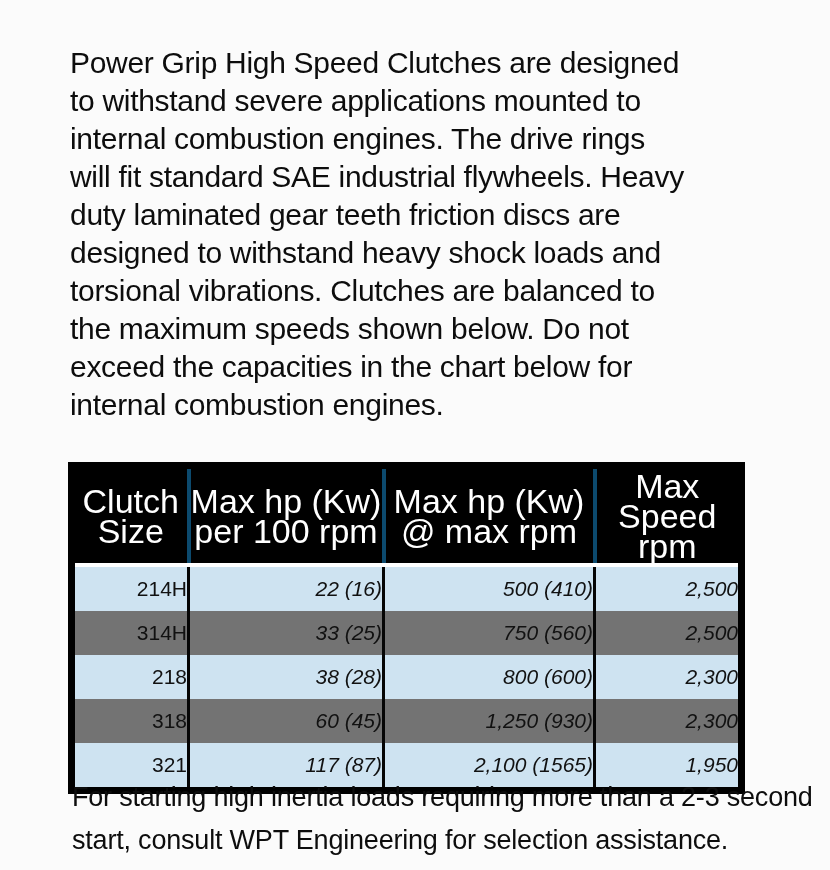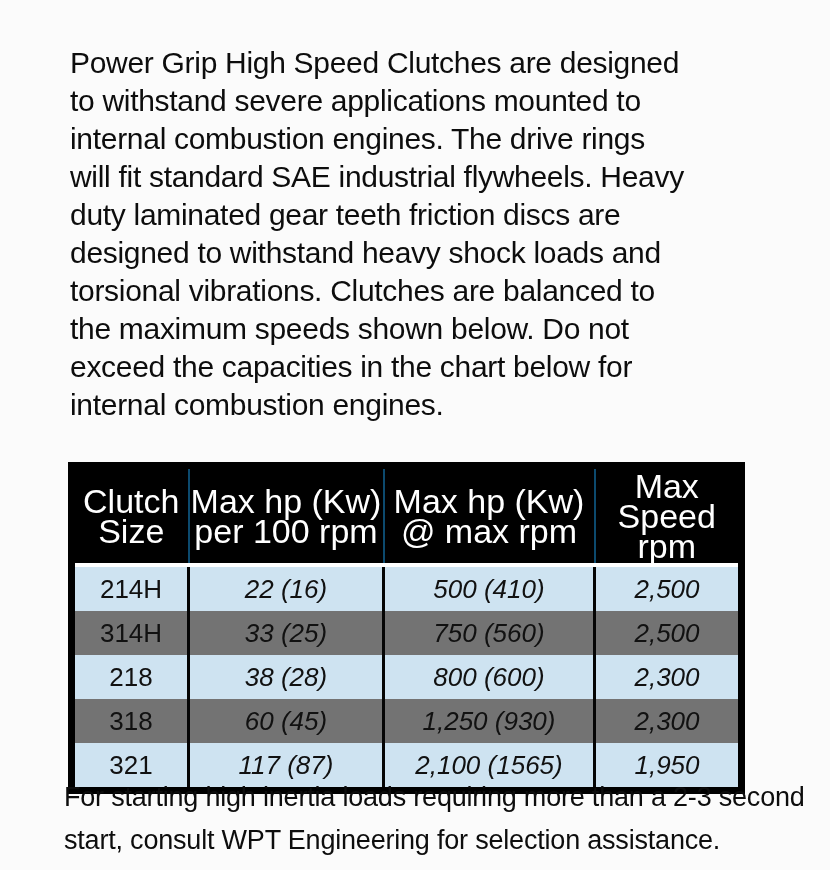--- a/index.html
+++ b/index.html
@@ -44,43 +44,43 @@
     line-height: 30px;
     font-weight: normal;
     text-align: center;
     vertical-align: middle;
     height: 64px;
     padding: 2px 0;
     white-space: pre-line;
     border-bottom: 4px solid #ffffff;
   }
   .spec-table th + th {
-    border-left: 2px solid #0c4a6e;
+    border-left: 4px solid #0c4a6e;
   }
   .spec-table td {
-    font-size: 26px;
-    text-align: center;
+    font-size: 21px;
+    text-align: right;
     vertical-align: middle;
     height: 44px;
     padding: 0;
     color: #111111;
   }
   .spec-table td + td {
     border-left: 3px solid #050505;
     font-style: italic;
   }
   .spec-table tr.alt td { background: #cee3f1; }
   .spec-table tr.plain td { background: #737373; }
   .col-1 { width: 117px; }
   .col-2 { width: 195px; }
   .col-3 { width: 211px; }
   .col-4 { width: 147px; }
   .footnote {
     position: absolute;
-    left: 64px;
+    left: 72px;
     top: 776px;
     font-size: 27px;
     line-height: 43px;
     letter-spacing: -0.2px;
     white-space: pre;
     color: #0d0d0d;
   }
 </style>
 </head>
 <body>

